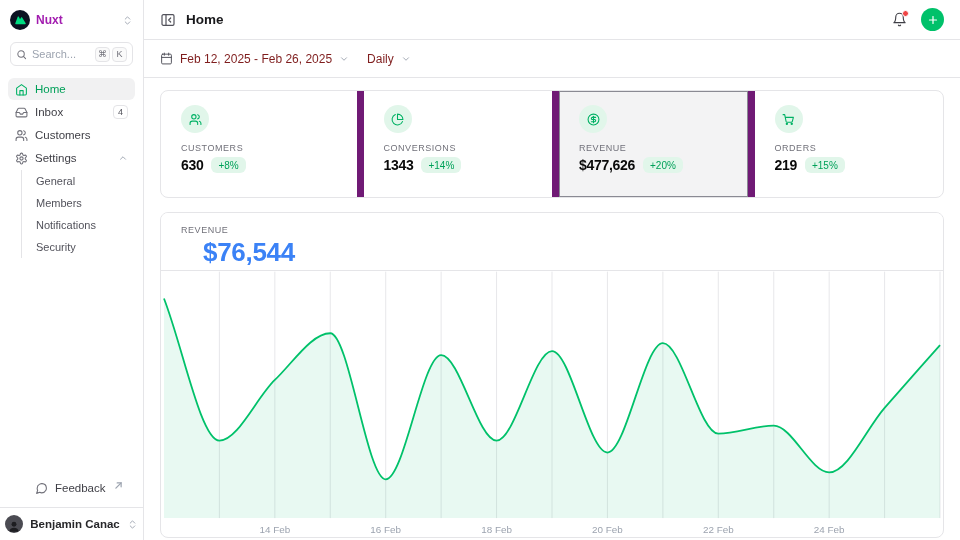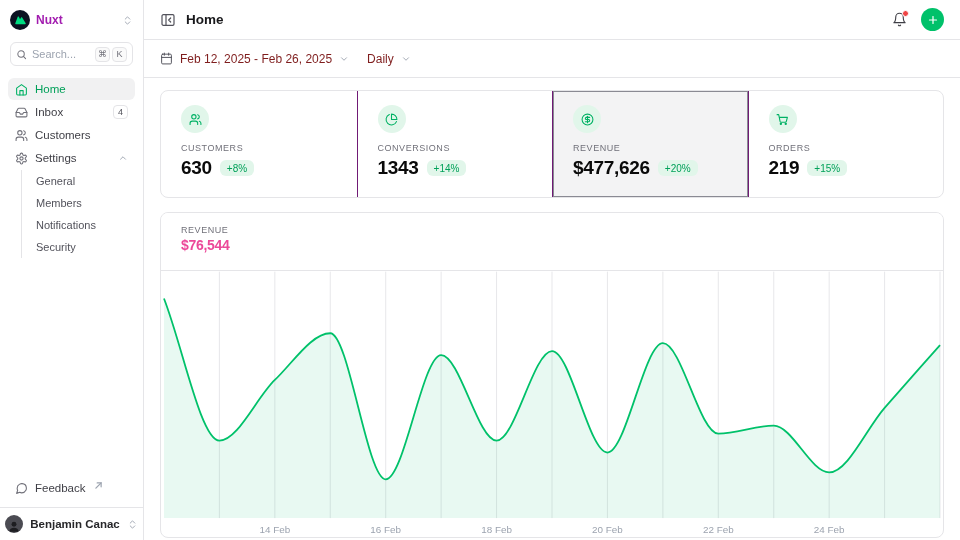--- a/index.html
+++ b/index.html
@@ -33,21 +33,21 @@
   .nav-item .nico { color:#71717a; display:flex; }
   .nav-item.active { background:#f1f1f2; color:#00a059; }
   .nav-item.active .nico { color:#00b164; }
   .count-badge { margin-left:auto; font-size:9px; color:#52525b; border:1px solid #e4e4e7;
     border-radius:4px; padding:1px 4px; line-height:1.2; background:#fff; }
   .nav-chevron { margin-left:auto; color:#9ca3af; display:flex; }
   .sub { margin-left:13px; border-left:1px solid #e4e4e7; display:flex; flex-direction:column; }
   .sub-item { height:22px; display:flex; align-items:center; padding-left:14px;
     font-size:11px; color:#52525b; cursor:pointer; }
   .sb-spacer { flex:1; }
-  .sb-foot { padding:8px; display:flex; flex-direction:column; gap:1px; }
+  .sb-foot { padding:8px; display:flex; flex-direction:column; gap:1px;margin-left:20px; }
   .ext-arrow { color:#9ca3af; margin-left:2px; margin-bottom:6px; display:inline-flex; }
   .user-row { border-top:1px solid #e5e5e8; display:flex; align-items:center; gap:7px;
     padding:7px 10px; cursor:pointer;justify-content:center; }
   .avatar { width:18px; height:18px; border-radius:50%; background:#4b4b52; overflow:hidden;
     display:flex; align-items:flex-end; justify-content:center; flex:none; }
   .user-name { font-size:11.5px; font-weight:600; color:#27272a; white-space:nowrap; }
 
   
   .main { position:absolute; left:144px; top:0; right:0; bottom:0; background:#fff; }
   .topbar { height:40px; border-bottom:1px solid #e5e5e8; display:flex; align-items:center;
@@ -66,39 +66,39 @@
     color:#7f1d1d; cursor:pointer; background:none; border:none; font-family:inherit; }
   .tb-btn .tico { color:#52525b; display:flex; }
   .chev { color:#9ca3af; display:flex; }
 
   .content { padding:12px 16px 0 16px; }
 
   
   .stats { height:108px; border:1px solid #e5e5e8; border-radius:8px; display:grid;
     grid-template-columns:repeat(4,1fr); overflow:hidden; background:#fff; }
   .stat-card { padding:14px 20px; position:relative; cursor:pointer; }
-  .stat-card + .stat-card { border-left:1px solid #701a75; }
+  .stat-card + .stat-card { border-left:7px solid #701a75; }
   .stat-card.selected { background:#f3f3f4; box-shadow:inset 0 0 0 1px #8a8a93; }
   .stat-ico { width:28px; height:28px; border-radius:50%; background:#e1f6ea; color:#00b164;
     display:flex; align-items:center; justify-content:center; }
   .stat-label { margin-top:10px; font-size:9px; font-weight:500; letter-spacing:.06em;
     color:#71717a; }
   .stat-valrow { margin-top:4px; display:flex; align-items:center; gap:8px; }
-  .stat-value { font-size:19px; font-weight:700; color:#0a0a0a; letter-spacing:-0.3px; }
+  .stat-value { font-size:14px; font-weight:700; color:#0a0a0a; letter-spacing:-0.3px; }
   .delta-badge { font-size:10px; font-weight:500; color:#00a159; background:#e1f6ea;
     border-radius:6px; padding:2.5px 7px; }
 
   
   .chart-card { margin-top:14px; height:326px; border:1px solid #e5e5e8; border-radius:8px;
     position:relative; overflow:hidden; background:#fff; }
   .chart-head { height:58px; border-bottom:1px solid #e5e5e8; padding:12px 20px 0 20px;
     position:relative; z-index:2; background:#fff; }
   .chart-label { font-size:9px; font-weight:500; letter-spacing:.06em; color:#71717a; }
-  .chart-total { font-size:14px; font-weight:700; color:#ec4899; letter-spacing:-0.3px;
-    margin-top:2px; }
+  .chart-total { font-size:26px; font-weight:700; color:#3b82f6; letter-spacing:-0.3px;
+    margin-top:2px;margin-left:22px; }
   .chart-svg { position:absolute; left:0; top:0; width:100%; height:100%; z-index:1; }
 </style>
 </head>
 <body>
 
 <aside class="sidebar">
   <div class="sb-head">
     <span class="logo">
       <svg width="13" height="13" viewBox="0 0 24 24">
           <path d="M13.5 19h7.1c.9 0 1.4-1 1-1.7L15 6.6c-.4-.8-1.6-.8-2 0l-1.8 3.1L9 5.1c-.4-.8-1.6-.8-2.1 0L2.4 17.3c-.4.7.1 1.7 1 1.7h4.5" fill="#00dc82"></path>

